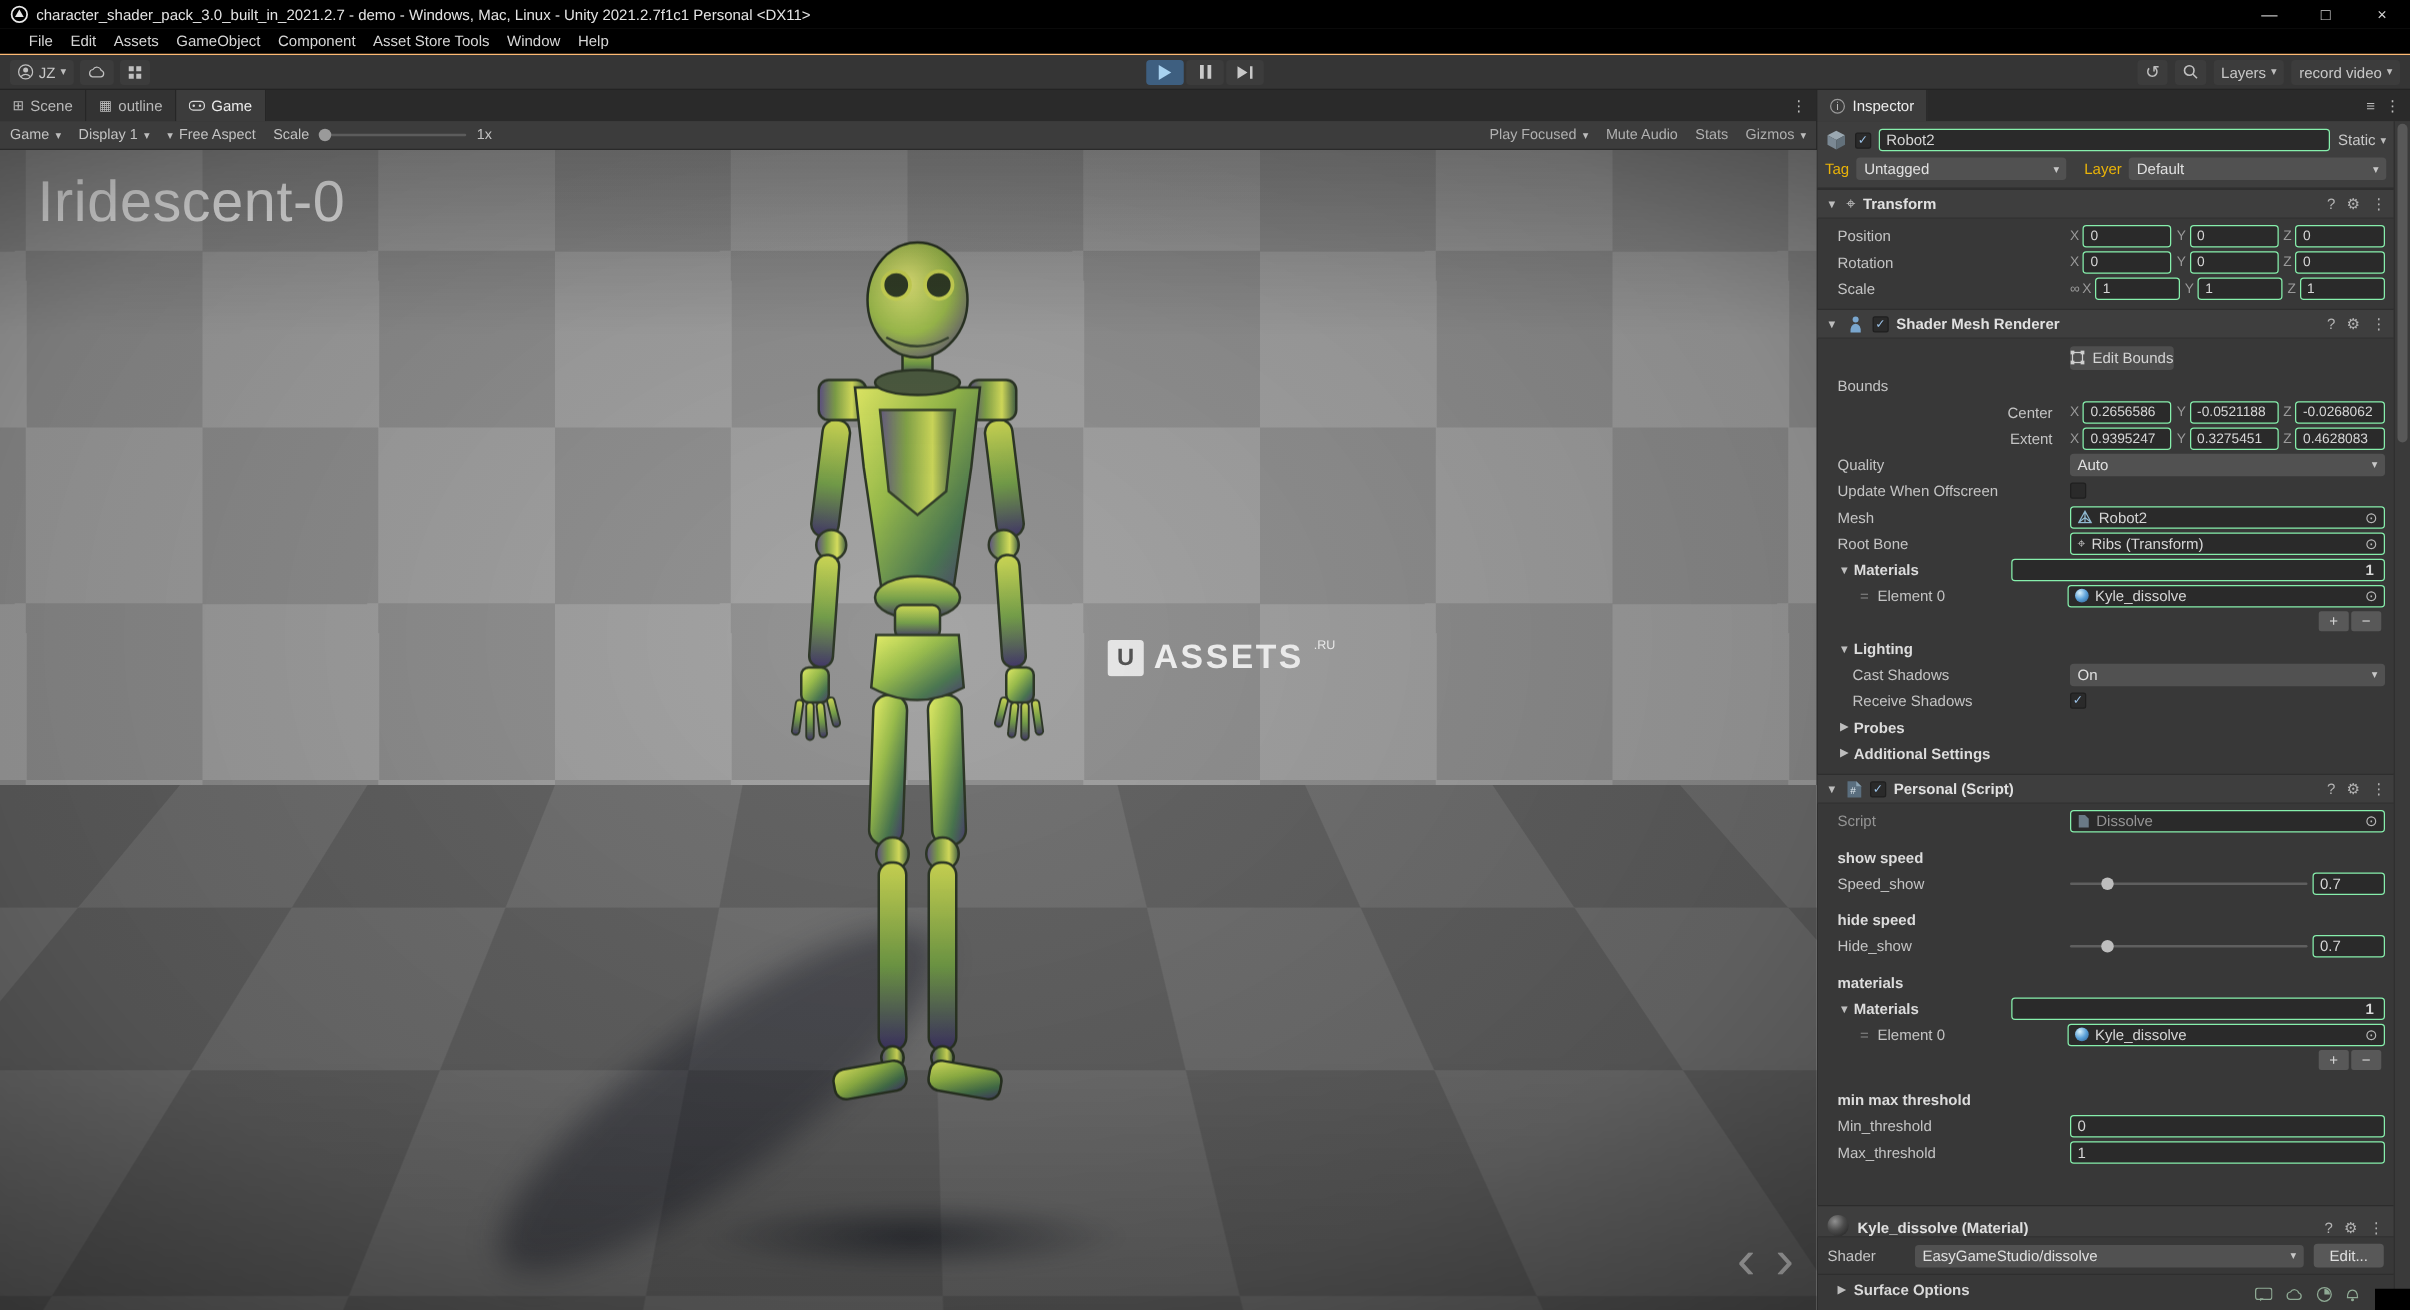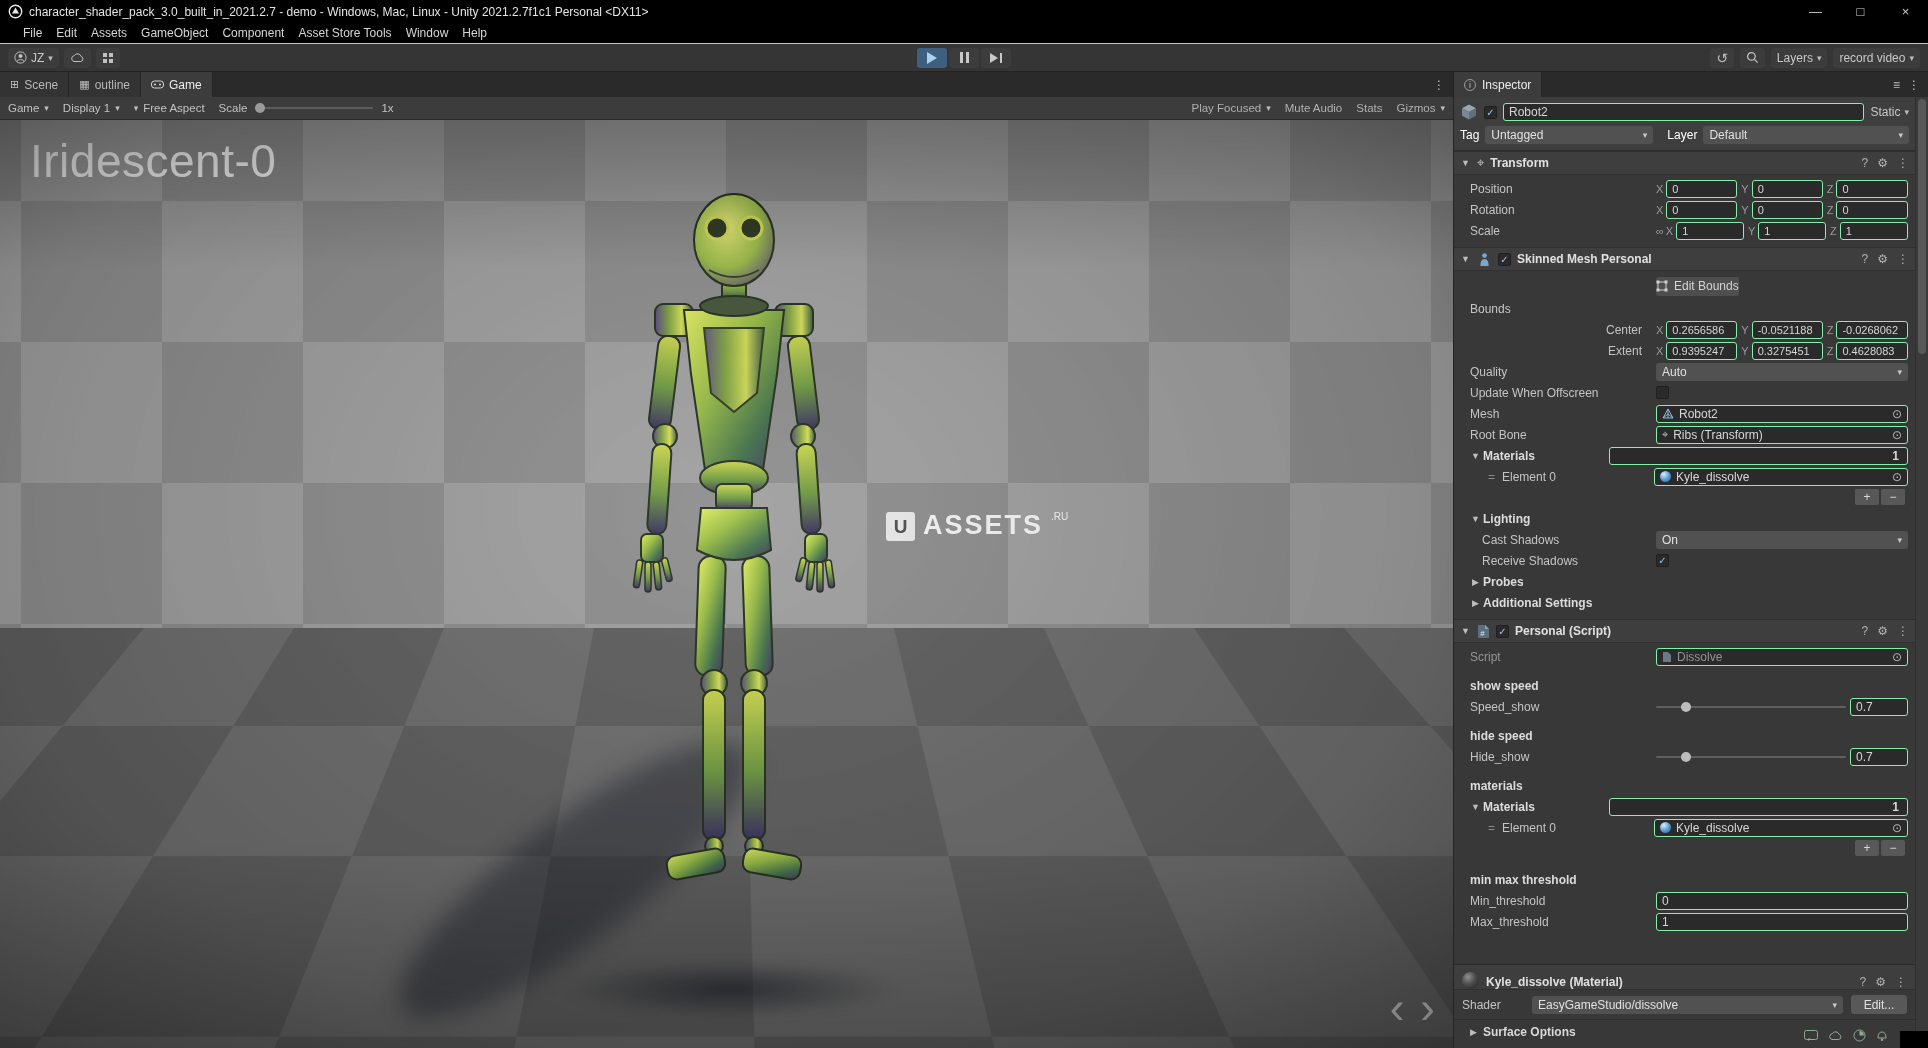--- a/index.html
+++ b/index.html
@@ -83,21 +83,21 @@
 .go-row{display:flex;align-items:center;gap:6px}
 .go-row+.go-row{margin-top:5px}
 .cb{width:13px;height:13px;background:#2a2a2a;border:1px solid #1f1f1f;border-radius:2px;display:flex;align-items:center;justify-content:center;font-size:10px;color:#9cc3e8;flex-shrink:0}
 .field{background:#2a2a2a;border:1px solid #86efac;border-radius:3px;height:18px;display:flex;align-items:center;padding:0 5px;color:#d6d6d6;overflow:hidden;white-space:nowrap}
 .dd{background:#515151;border-radius:3px;height:18px;display:flex;align-items:center;padding:0 6px;color:#e0e0e0;overflow:hidden;white-space:nowrap}
 .dd .chev{margin-left:auto;font-size:9px;color:#c8c8c8;padding-left:6px}
 .name-field{flex:1}
 .static-dd{display:flex;align-items:center;gap:4px;color:#c8c8c8}
 .tag-dd{width:168px}
 .layer-dd{flex:1}
-.lbl-s{color:#ffffff}
+.lbl-s{color:#eab308}
 
 .comp{border-top:1px solid #2e2e2e}
 .comp-header{height:23px;background:#3e3e3e;display:flex;align-items:center;gap:6px;padding:0 6px;border-bottom:1px solid #303030}
 .fold{width:11px;font-size:9px;color:#bdbdbd;text-align:center;flex-shrink:0}
 .comp-title{font-weight:bold;color:#e0e0e0}
 .hdr-icons{margin-left:auto;display:flex;gap:9px;color:#b2b2b2;font-size:12px}
 .comp-body{padding:3px 0 6px}
 .irow{display:flex;align-items:center;height:21px;padding:0 7px 0 16px;color:#c4c4c4}
 .ilabel{width:186px;flex-shrink:0;overflow:hidden;white-space:nowrap}
 .r-label{text-align:right;padding-right:14px}
@@ -515,21 +515,21 @@
           <div class="comp">
             <div class="comp-header">
               <span class="fold">▼</span>
               <span>
                   <svg width="15" height="15" viewBox="0 0 15 15">
                     <circle cx="7.5" cy="3.6" r="2.4" fill="#7aa7cf"></circle>
                     <path d="M3.4 14 Q3 7.4 7.5 7 Q12 7.4 11.6 14 Z" fill="#7aa7cf"></path>
                   </svg>
                 </span>
               <span class="cb">✓</span>
-              <span class="comp-title">Skinned Mesh Personal</span>
+              <span class="comp-title">Shader Mesh Renderer</span>
               <div class="hdr-icons">
                 <span>?</span>
                 <span>⚙</span>
                 <span>⋮</span>
               </div>
             </div>
             <div class="comp-body">
               <div class="irow indent-val" style="height:24px">
                 <div class="eb-btn">
                   <span>

